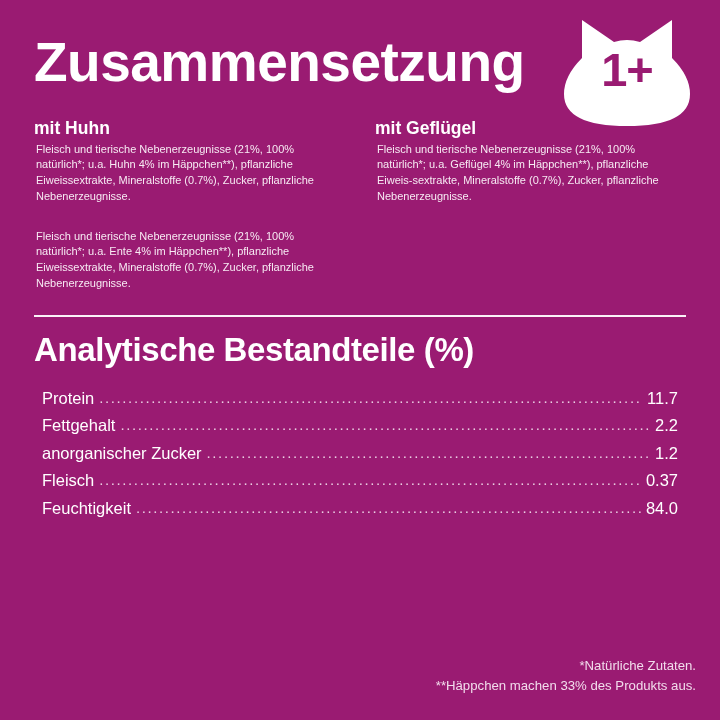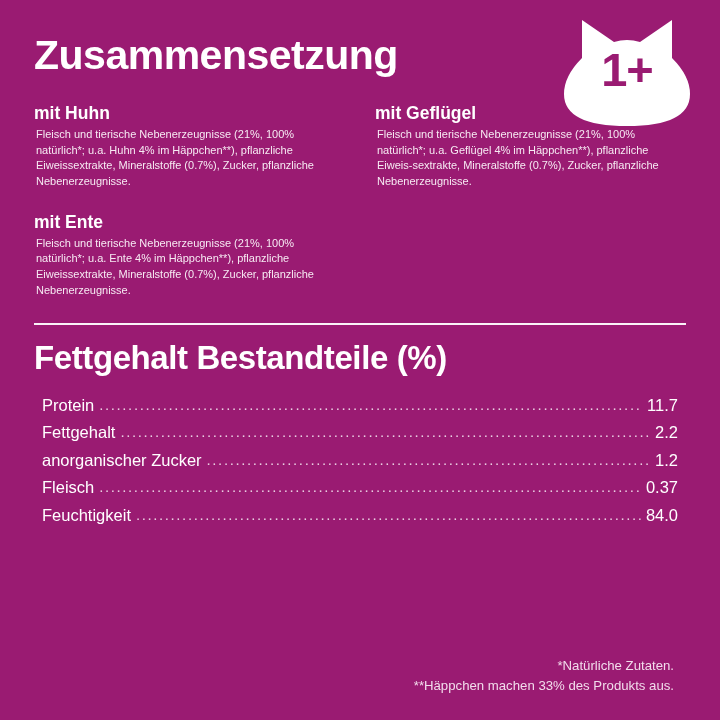--- a/index.html
+++ b/index.html
@@ -44,21 +44,21 @@
     text-align: center;
     font-size: 47px;
     font-weight: bold;
     color: #9a1b72;
     letter-spacing: -1px;
     line-height: 1;
   }
 
   
   .title {
-    font-size: 41px;
+    font-size: 55px;
     font-weight: bold;
     letter-spacing: -0.5px;
     line-height: 1.05;
     margin: 0 0 26px 0;
   }
 
   
   .recipes {
     display: grid;
     grid-template-columns: 1fr 1fr;
@@ -121,21 +121,21 @@
     position: relative;
     top: -1px;
   }
   .row-value {
     white-space: nowrap;
   }
 
   
   .footnotes {
     position: absolute;
-    right: 46px;
+    right: 24px;
     bottom: 24px;
     text-align: right;
     font-size: 13.2px;
     line-height: 1.5;
     color: #f2dcec;
   }
 </style>
 </head>
 <body>
 
@@ -156,30 +156,29 @@
       <div class="recipe-name">mit Huhn</div>
       <p class="recipe-text">Fleisch und tierische Nebenerzeugnisse (21%, 100% natürlich*; u.a. Huhn 4% im Häppchen**), pflanzliche Eiweissextrakte, Mineralstoffe (0.7%), Zucker, pflanzliche Nebenerzeugnisse.</p>
     </div>
 
     <div class="recipe">
       <div class="recipe-name">mit Geflügel</div>
       <p class="recipe-text">Fleisch und tierische Nebenerzeugnisse (21%, 100% natürlich*; u.a. Geflügel 4% im Häppchen**), pflanzliche Eiweis-sextrakte, Mineralstoffe (0.7%), Zucker, pflanzliche Nebenerzeugnisse.</p>
     </div>
 
     <div class="recipe">
-      <div class="recipe-name">mit Ente</div>
       <p class="recipe-text">Fleisch und tierische Nebenerzeugnisse (21%, 100% natürlich*; u.a. Ente 4% im Häppchen**), pflanzliche Eiweissextrakte, Mineralstoffe (0.7%), Zucker, pflanzliche Nebenerzeugnisse.</p>
     </div>
 
 
   </div>
 
   <div class="divider"></div>
 
-  <h2 class="subtitle">Fettgehalt Bestandteile (%)</h2>
+  <h2 class="subtitle">Analytische Bestandteile (%)</h2>
 
   <ul class="rows">
     <li class="row">
       <span class="row-label">Protein</span>
       <span class="row-dots">.......................................................................................................................</span>
       <span class="row-value">11.7</span>
     </li>
     <li class="row">
       <span class="row-label">Fettgehalt</span>
       <span class="row-dots">.......................................................................................................................</span>

